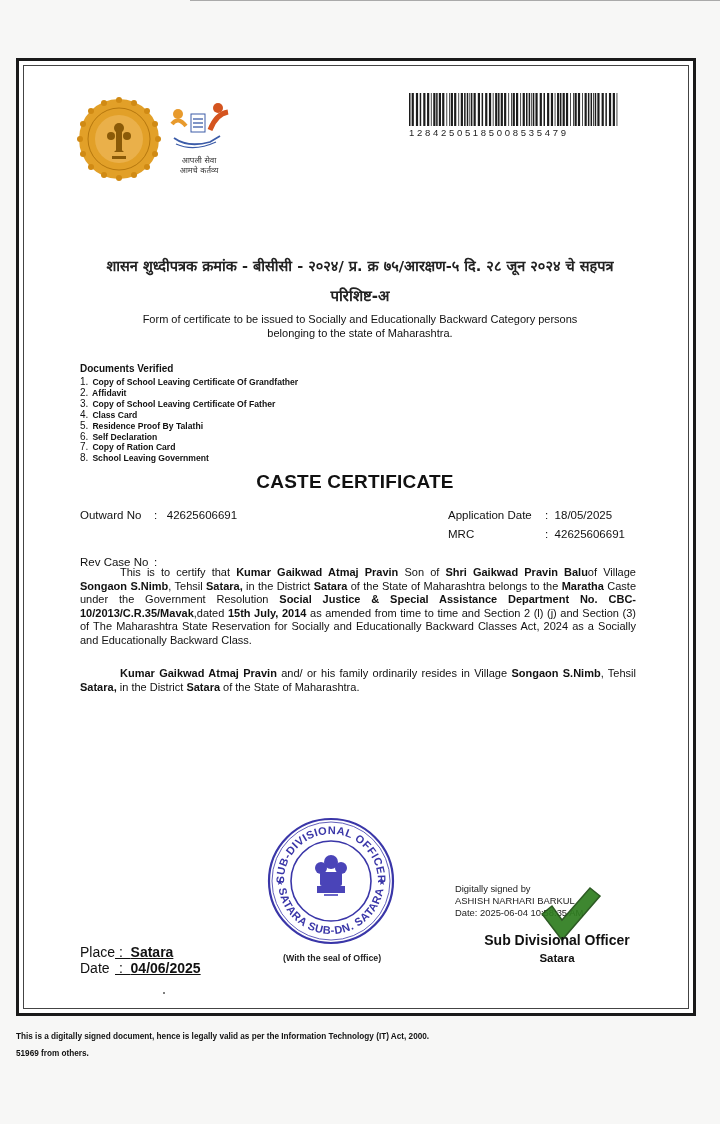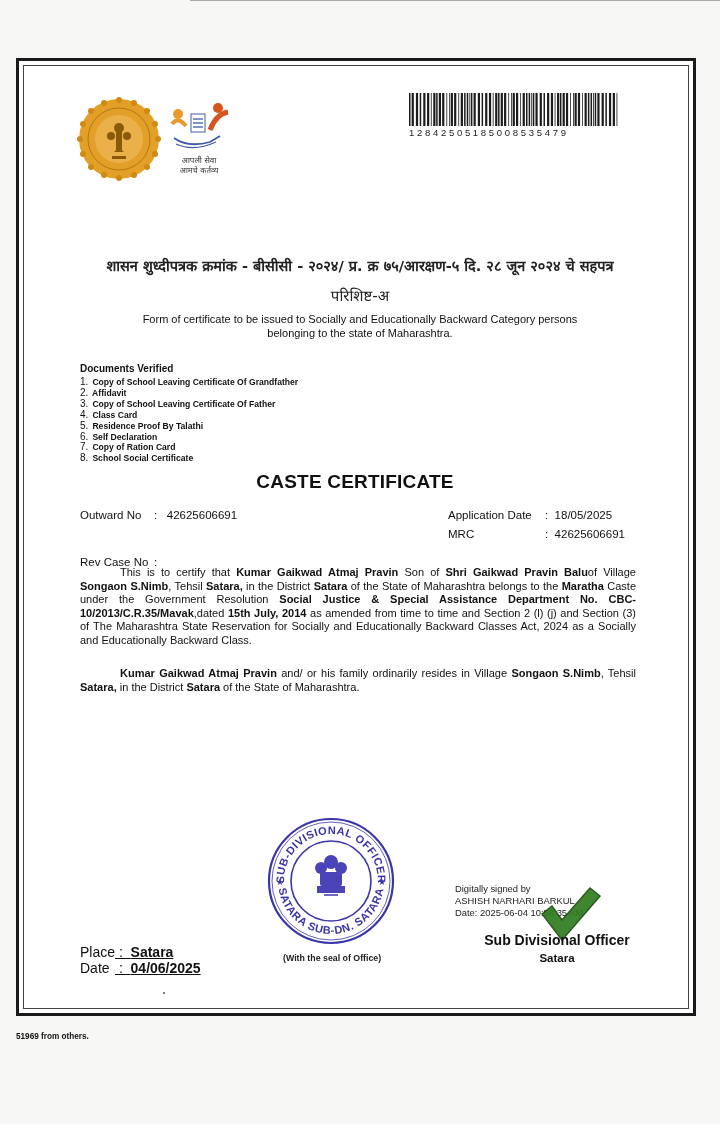--- a/index.html
+++ b/index.html
@@ -25,21 +25,21 @@
   .aaple-text { position: absolute; left: 0; top: 56px; width: 66px; text-align: center;
     font-family: "DejaVu Sans", sans-serif; font-size: 8px; line-height: 10px; color: #333; }
   
   .barcode { left: 409px; top: 93px; width: 210px; height: 33px; }
   .barcode-num { left: 409px; top: 127px; width: 210px; 
     font-size: 9.5px; letter-spacing: 2.7px; color: #222; }
   
   .marathi1 { left: 0; width: 720px; top: 255px; text-align: center;
     font-family: "DejaVu Sans", sans-serif; font-size: 14.5px; font-weight: bold; color: #222; }
   .marathi2 { left: 0; width: 720px; top: 285px; text-align: center;
-    font-family: "DejaVu Sans", sans-serif; font-size: 15px; font-weight: normal; color: #222; }
+    font-family: "DejaVu Sans", sans-serif; font-size: 15px; font-weight: bold; color: #222; }
   .form-title { left: 80px; width: 560px; top: 312px; text-align: center;
     font-size: 11px; font-weight: normal; line-height: 14px; }
   .docs-h { left: 80px; top: 363px; font-size: 10px; font-weight: bold; }
   .docs-list { left: 80px; top: 377px; margin: 0; padding: 0; list-style: none;
     font-size: 8.6px; font-weight: bold; line-height: 9.9px; }
   .docs-list li span.n { display: inline-block; width: 10px; font-weight: normal; font-size: 10px; }
   .cert-title { left: 0; width: 710px; top: 471px; text-align: center;
     font-size: 19px; font-weight: bold; letter-spacing: 0.2px; }
   .meta { font-size: 11.5px; }
   .meta .lbl { display: inline-block; }
@@ -202,21 +202,21 @@
 
 <div class="abs docs-h">Documents Verified</div>
 <ol class="abs docs-list" id="docs-list">
   <li><span class="n">1.</span> <span>Copy of School Leaving Certificate Of Grandfather</span></li>
   <li><span class="n">2.</span> <span>Affidavit</span></li>
   <li><span class="n">3.</span> <span>Copy of School Leaving Certificate Of Father</span></li>
   <li><span class="n">4.</span> <span>Class Card</span></li>
   <li><span class="n">5.</span> <span>Residence Proof By Talathi</span></li>
   <li><span class="n">6.</span> <span>Self Declaration</span></li>
   <li><span class="n">7.</span> <span>Copy of Ration Card</span></li>
-  <li><span class="n">8.</span> <span>School Social Certificate</span></li>
+  <li><span class="n">8.</span> <span>School Leaving Government</span></li>
 </ol>
 
 <div class="abs cert-title">CASTE CERTIFICATE</div>
 
 <div class="abs meta" style="left:80px; top:509px;">
   <span class="lbl" style="width:74px">Outward No</span><span>:&nbsp;&nbsp;&nbsp;</span><span>42625606691</span>
 </div>
 <div class="abs meta" style="left:80px; top:556px;">
   <span class="lbl" style="width:74px">Rev Case No</span><span>:&nbsp;&nbsp;&nbsp;</span><span></span>
 </div>
@@ -275,14 +275,15 @@
 <div class="abs officer">Sub Divisional Officer</div>
 <div class="abs officer-place">Satara</div>
 
 <div class="abs placedate">
   <div><span class="lbl">Place</span><span>&nbsp;:&nbsp;&nbsp;</span><span class="val">Satara</span></div>
   <div><span class="lbl">Date</span><span>&nbsp;:&nbsp;&nbsp;</span><span class="val">04/06/2025</span></div>
 </div>
 <div class="abs dot"></div>
 
 <div class="abs footer">
+  <div>This is a digitally signed document, hence is legally valid as per the Information Technology (IT) Act, 2000.</div>
   <div>51969 from others.</div>
 </div>
 
 </body></html>

